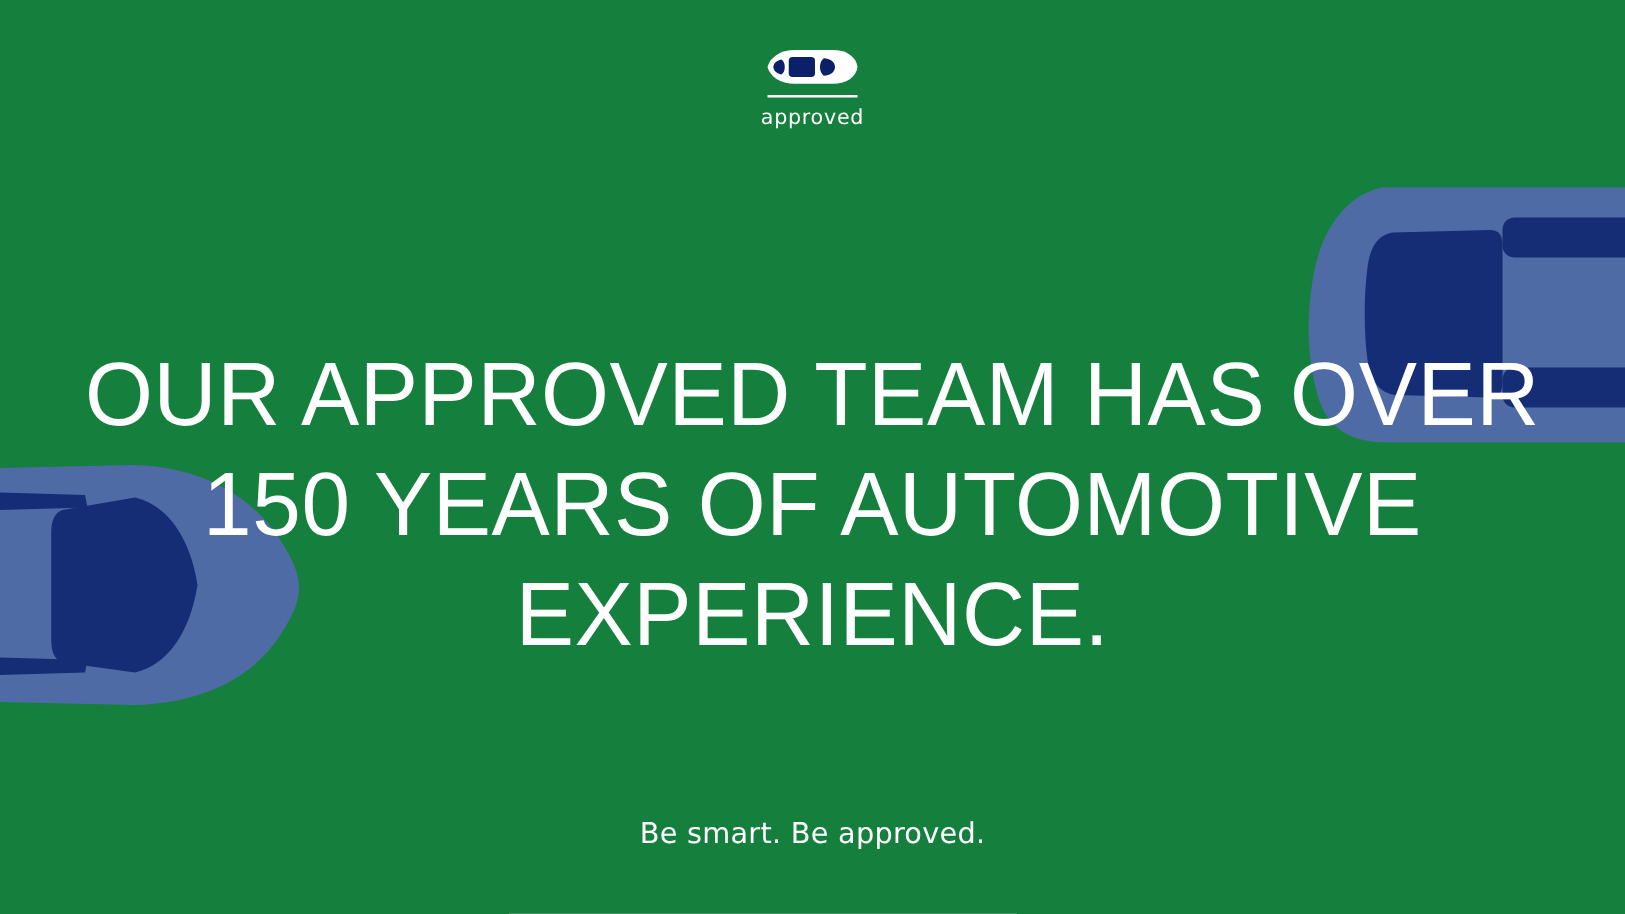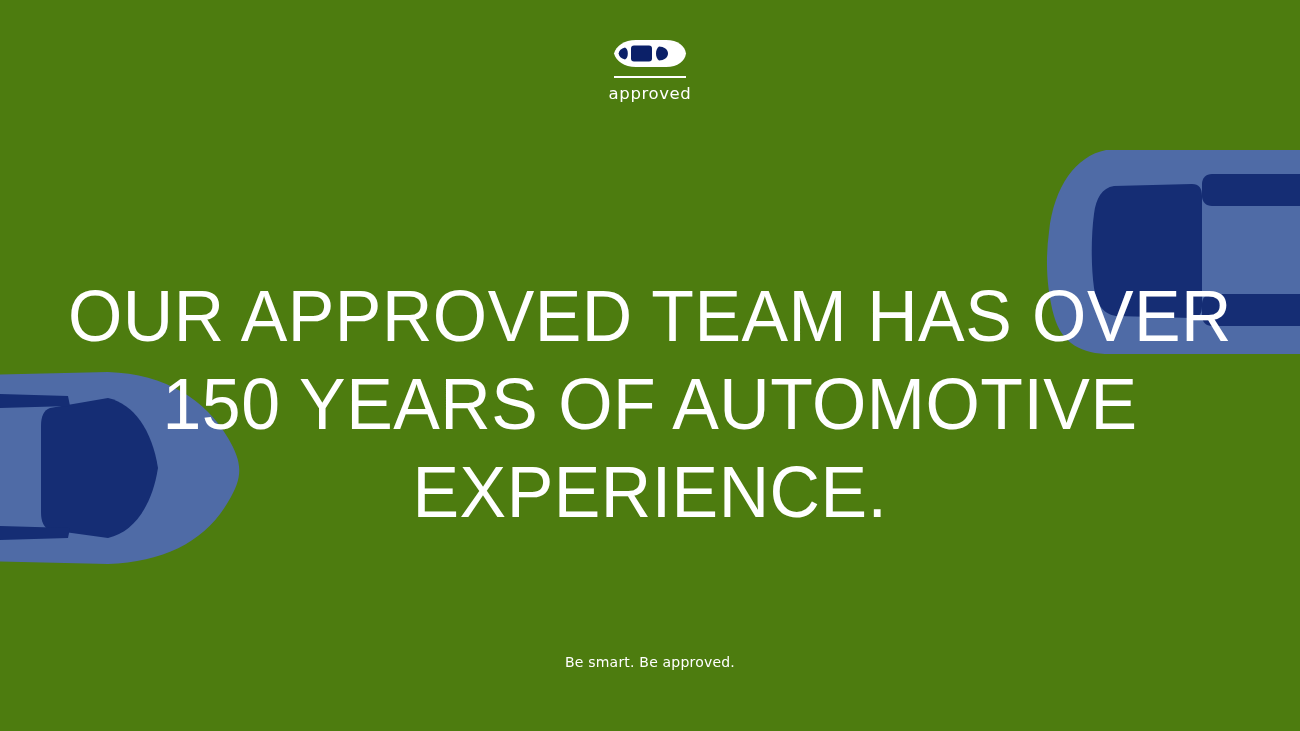--- a/index.html
+++ b/index.html
@@ -9,21 +9,21 @@
   body {
     width: 1300px;
     height: 731px;
     overflow: hidden;
     font-family: "Liberation Sans", sans-serif;
   }
   #slide {
     position: relative;
     width: 1300px;
     height: 731px;
-    background: #4d7c0f;
+    background: #15803d;
     overflow: hidden;
   }
 
   
   .deco-car {
     position: absolute;
     pointer-events: none;
   }
   #car-right {
     top: 140px;
@@ -91,21 +91,21 @@
   }
 
   
   #tagline {
     position: absolute;
     top: 654px;
     left: 0;
     width: 1300px;
     text-align: center;
     color: #FFFFFF;
-    font-size: 14px;
+    font-size: 23px;
     font-weight: 400;
     letter-spacing: 0.2px;
     font-family: "DejaVu Sans", sans-serif;
   }
 </style>
 </head>
 <body>
 
 <div id="slide">
 

